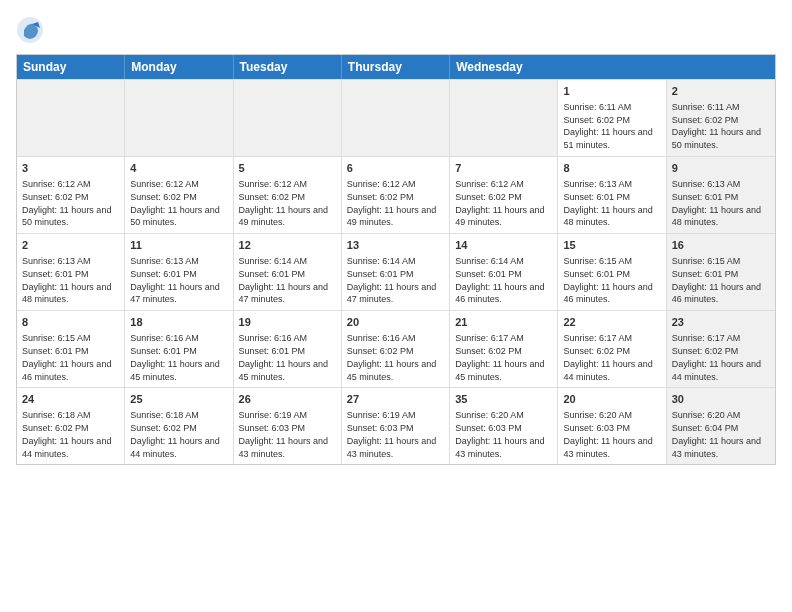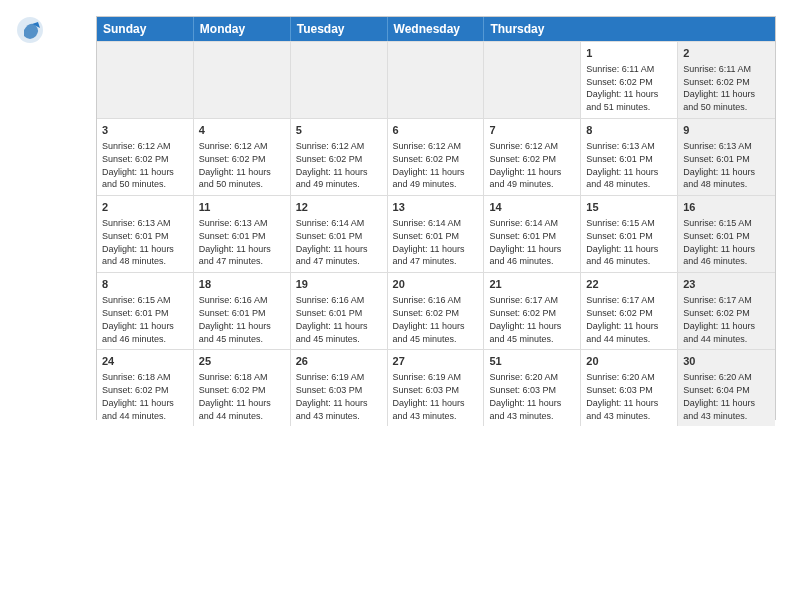--- a/index.html
+++ b/index.html
@@ -8,22 +8,21 @@
       background: #fff;
       width: 792px;
       height: 612px;
       overflow: hidden;
     }
     .page {
       width: 792px;
       height: 436px;
       padding: 16px;
       display: flex;
-      flex-direction: row;
-      gap: 48px;
+      flex-direction: column;
     }
     .header {
       display: flex;
       justify-content: space-between;
       align-items: flex-start;
       margin-bottom: 10px;
     }
     .logo {
       display: flex;
       align-items: center;
@@ -135,22 +134,22 @@
       <div class="month-title"></div>
       <div class="location"></div>
     </div>
   </div>
 
   <div class="calendar">
     <div class="cal-header">
     <div class="cal-header-cell">Sunday</div>
         <div class="cal-header-cell">Monday</div>
         <div class="cal-header-cell">Tuesday</div>
+        <div class="cal-header-cell">Thursday</div>
         <div class="cal-header-cell">Wednesday</div>
-        <div class="cal-header-cell">Thursday</div>
       </div>
     <div class="cal-body">
     <div class="cal-row">
           <div class="cal-cell empty shaded"></div>
           <div class="cal-cell empty shaded"></div>
           <div class="cal-cell empty shaded"></div>
           <div class="cal-cell empty shaded"></div>
           <div class="cal-cell empty shaded"></div>
           <div class="cal-cell"><span class="day-num">1</span><span class="cell-text" style="white-space: pre-line;">Sunrise: 6:11 AM
 Sunset: 6:02 PM
@@ -234,21 +233,21 @@
 Daylight: 11 hours and 44 minutes.</span></div>
           <div class="cal-cell"><span class="day-num">25</span><span class="cell-text" style="white-space: pre-line;">Sunrise: 6:18 AM
 Sunset: 6:02 PM
 Daylight: 11 hours and 44 minutes.</span></div>
           <div class="cal-cell"><span class="day-num">26</span><span class="cell-text" style="white-space: pre-line;">Sunrise: 6:19 AM
 Sunset: 6:03 PM
 Daylight: 11 hours and 43 minutes.</span></div>
           <div class="cal-cell"><span class="day-num">27</span><span class="cell-text" style="white-space: pre-line;">Sunrise: 6:19 AM
 Sunset: 6:03 PM
 Daylight: 11 hours and 43 minutes.</span></div>
-          <div class="cal-cell"><span class="day-num">51</span><span class="cell-text" style="white-space: pre-line;">Sunrise: 6:20 AM
+          <div class="cal-cell"><span class="day-num">35</span><span class="cell-text" style="white-space: pre-line;">Sunrise: 6:20 AM
 Sunset: 6:03 PM
 Daylight: 11 hours and 43 minutes.</span></div>
           <div class="cal-cell"><span class="day-num">20</span><span class="cell-text" style="white-space: pre-line;">Sunrise: 6:20 AM
 Sunset: 6:03 PM
 Daylight: 11 hours and 43 minutes.</span></div>
           <div class="cal-cell shaded"><span class="day-num">30</span><span class="cell-text" style="white-space: pre-line;">Sunrise: 6:20 AM
 Sunset: 6:04 PM
 Daylight: 11 hours and 43 minutes.</span></div>
         </div>
       </div>

